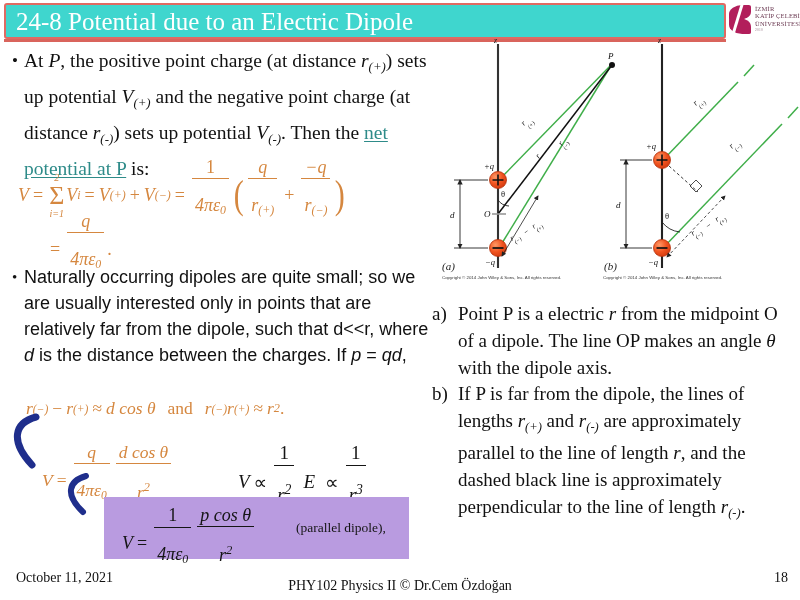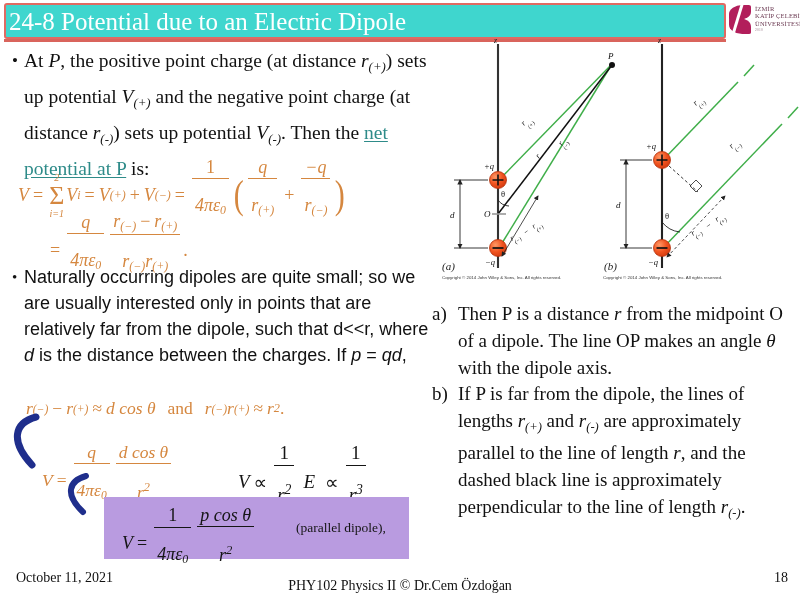--- a/index.html
+++ b/index.html
@@ -23,21 +23,21 @@
     width: 722px; height: 36px;
     background: #3FD6CE;
     border: 2px solid #E06A62;
     border-radius: 3px;
     display: flex; align-items: center;
   }
   #title-text {
     font-family: "Liberation Serif", serif;
     font-size: 25px;
     color: #ffffff;
-    padding-left: 3px;
+    padding-left: 10px;
     letter-spacing: 0px;
     white-space: nowrap;
     line-height: 1;
   }
   #title-underline {
     position: absolute;
     left: 4px; top: 39px;
     width: 722px; height: 3px;
     background: #D9645C;
   }
@@ -364,25 +364,20 @@
     </span>
     <span class="paren">)</span>
   </div>
 
   <div id="eq-2" class="eq">
     <span class="op">=</span>
     <span class="frac">
       <span class="num">q</span>
       <span class="bar"></span>
       <span class="den"><span>4πε</span><sub class="s">0</sub></span>
-    </span>
-    <span class="frac">
-      <span class="num"><span>r</span><sub class="s">(−)</sub><span class="op">−</span><span>r</span><sub class="s">(+)</sub></span>
-      <span class="bar"></span>
-      <span class="den"><span>r</span><sub class="s">(−)</sub><span>r</span><sub class="s">(+)</sub></span>
     </span>
     <span class="opn">.</span>
   </div>
 
   <div id="bullet-1" style="top:264px; left:8px; width:424px;">
     <div class="bullet-row">
       <div class="bullet-dot" style="font-size:15px;line-height:26px;">•</div>
       <div class="bullet-body-sans">
         <span>Naturally occurring dipoles are quite small; so we are usually interested only in points that are relatively far from the dipole, such that d&lt;&lt;r, where </span><i class="v">d</i><span> is the distance between the charges. If </span><i class="v">p</i><span> = </span><i class="v">qd</i><span>,</span>
       </div>
@@ -575,21 +570,21 @@
     <div class="fig-caption" style="left:2px; top:224px;">(a)</div>
     <div class="fig-caption" style="left:164px; top:224px;">(b)</div>
     <div class="copyright" style="left:2px; top:239px;">Copyright © 2014 John Wiley &amp; Sons, Inc. All rights reserved.</div>
     <div class="copyright" style="left:163px; top:239px;">Copyright © 2014 John Wiley &amp; Sons, Inc. All rights reserved.</div>
   </div>
 
   <div id="right-list">
     <div class="li">
       <div class="marker">a)</div>
       <div class="txt">
-        <span>Then P is a distance </span><i class="v">r</i><span> from the midpoint O of a dipole. The line OP makes an angle </span><i class="v">θ</i><span> with the dipole axis.</span>
+        <span>Point P is a electric </span><i class="v">r</i><span> from the midpoint O of a dipole. The line OP makes an angle </span><i class="v">θ</i><span> with the dipole axis.</span>
       </div>
     </div>
     <div class="li">
       <div class="marker">b)</div>
       <div class="txt">
         <span>If P is far from the dipole, the lines of lengths </span><i class="v">r</i><sub class="s">(+)</sub><span> and </span><i class="v">r</i><sub class="s">(-)</sub><span> are approximately parallel to the line of length </span><i class="v">r</i><span>, and the dashed black line is approximately perpendicular to the line of length </span><i class="v">r</i><sub class="s">(-)</sub><span>.</span>
       </div>
     </div>
   </div>
 

